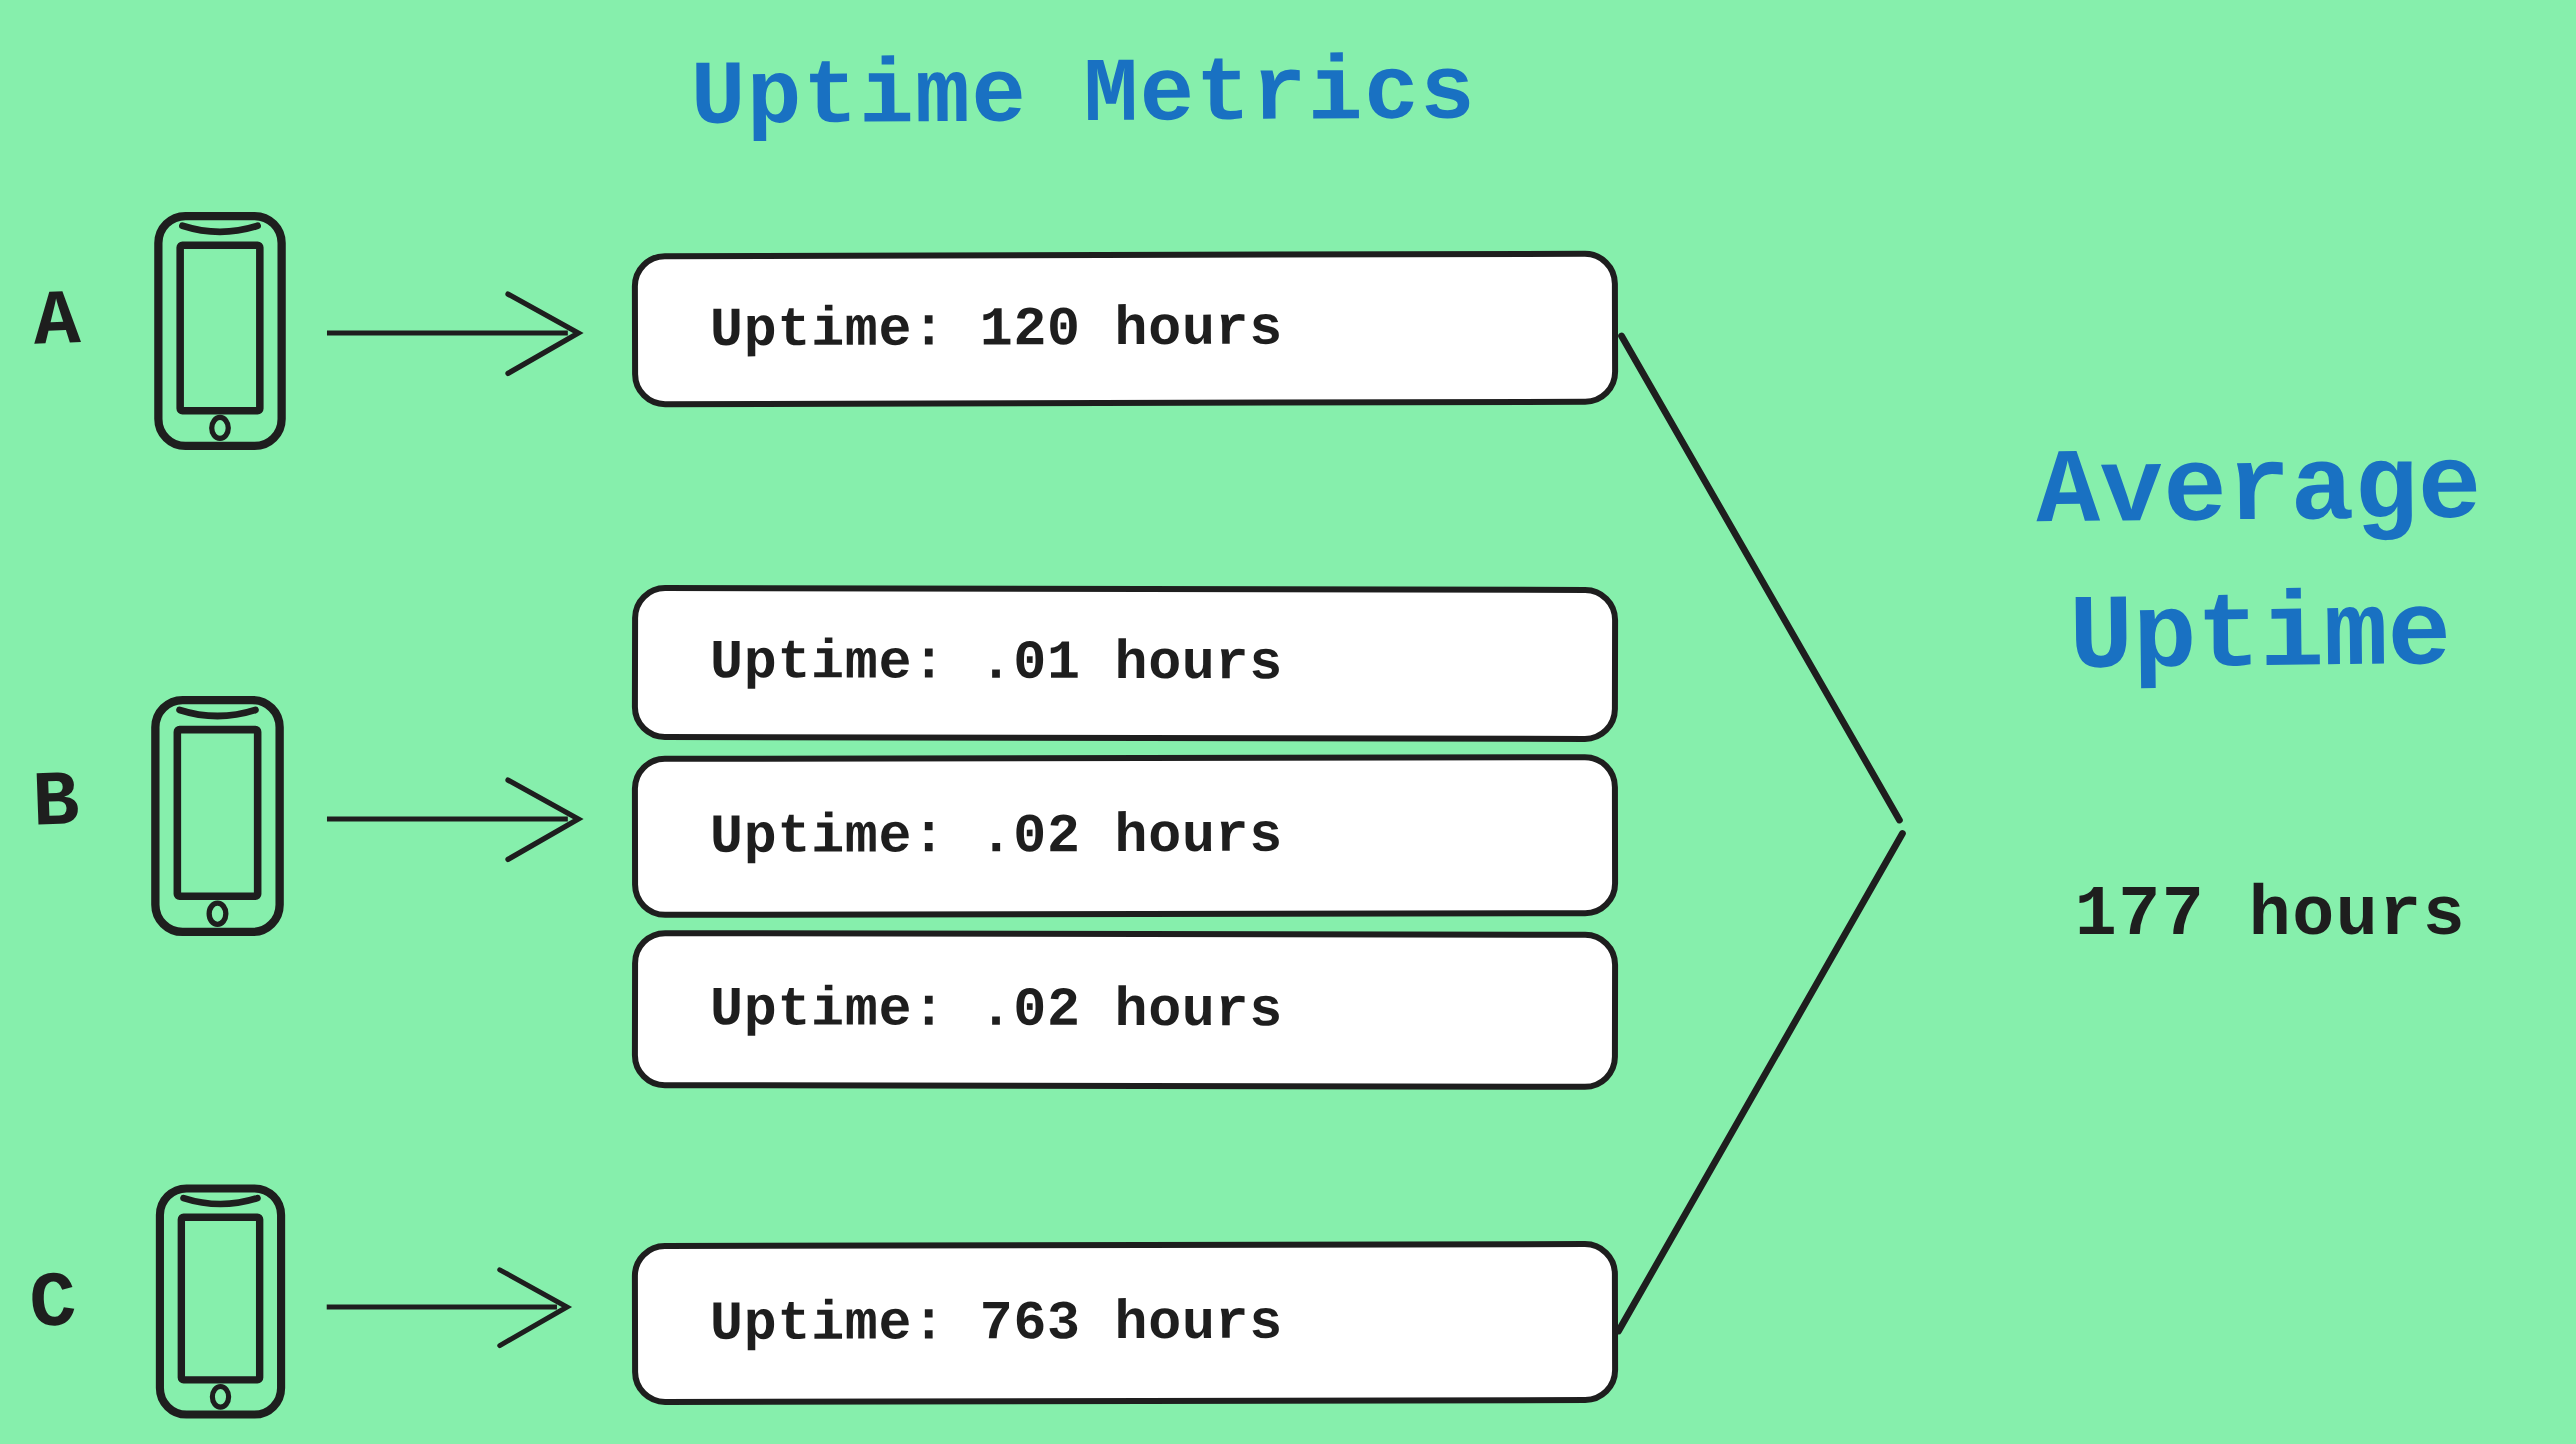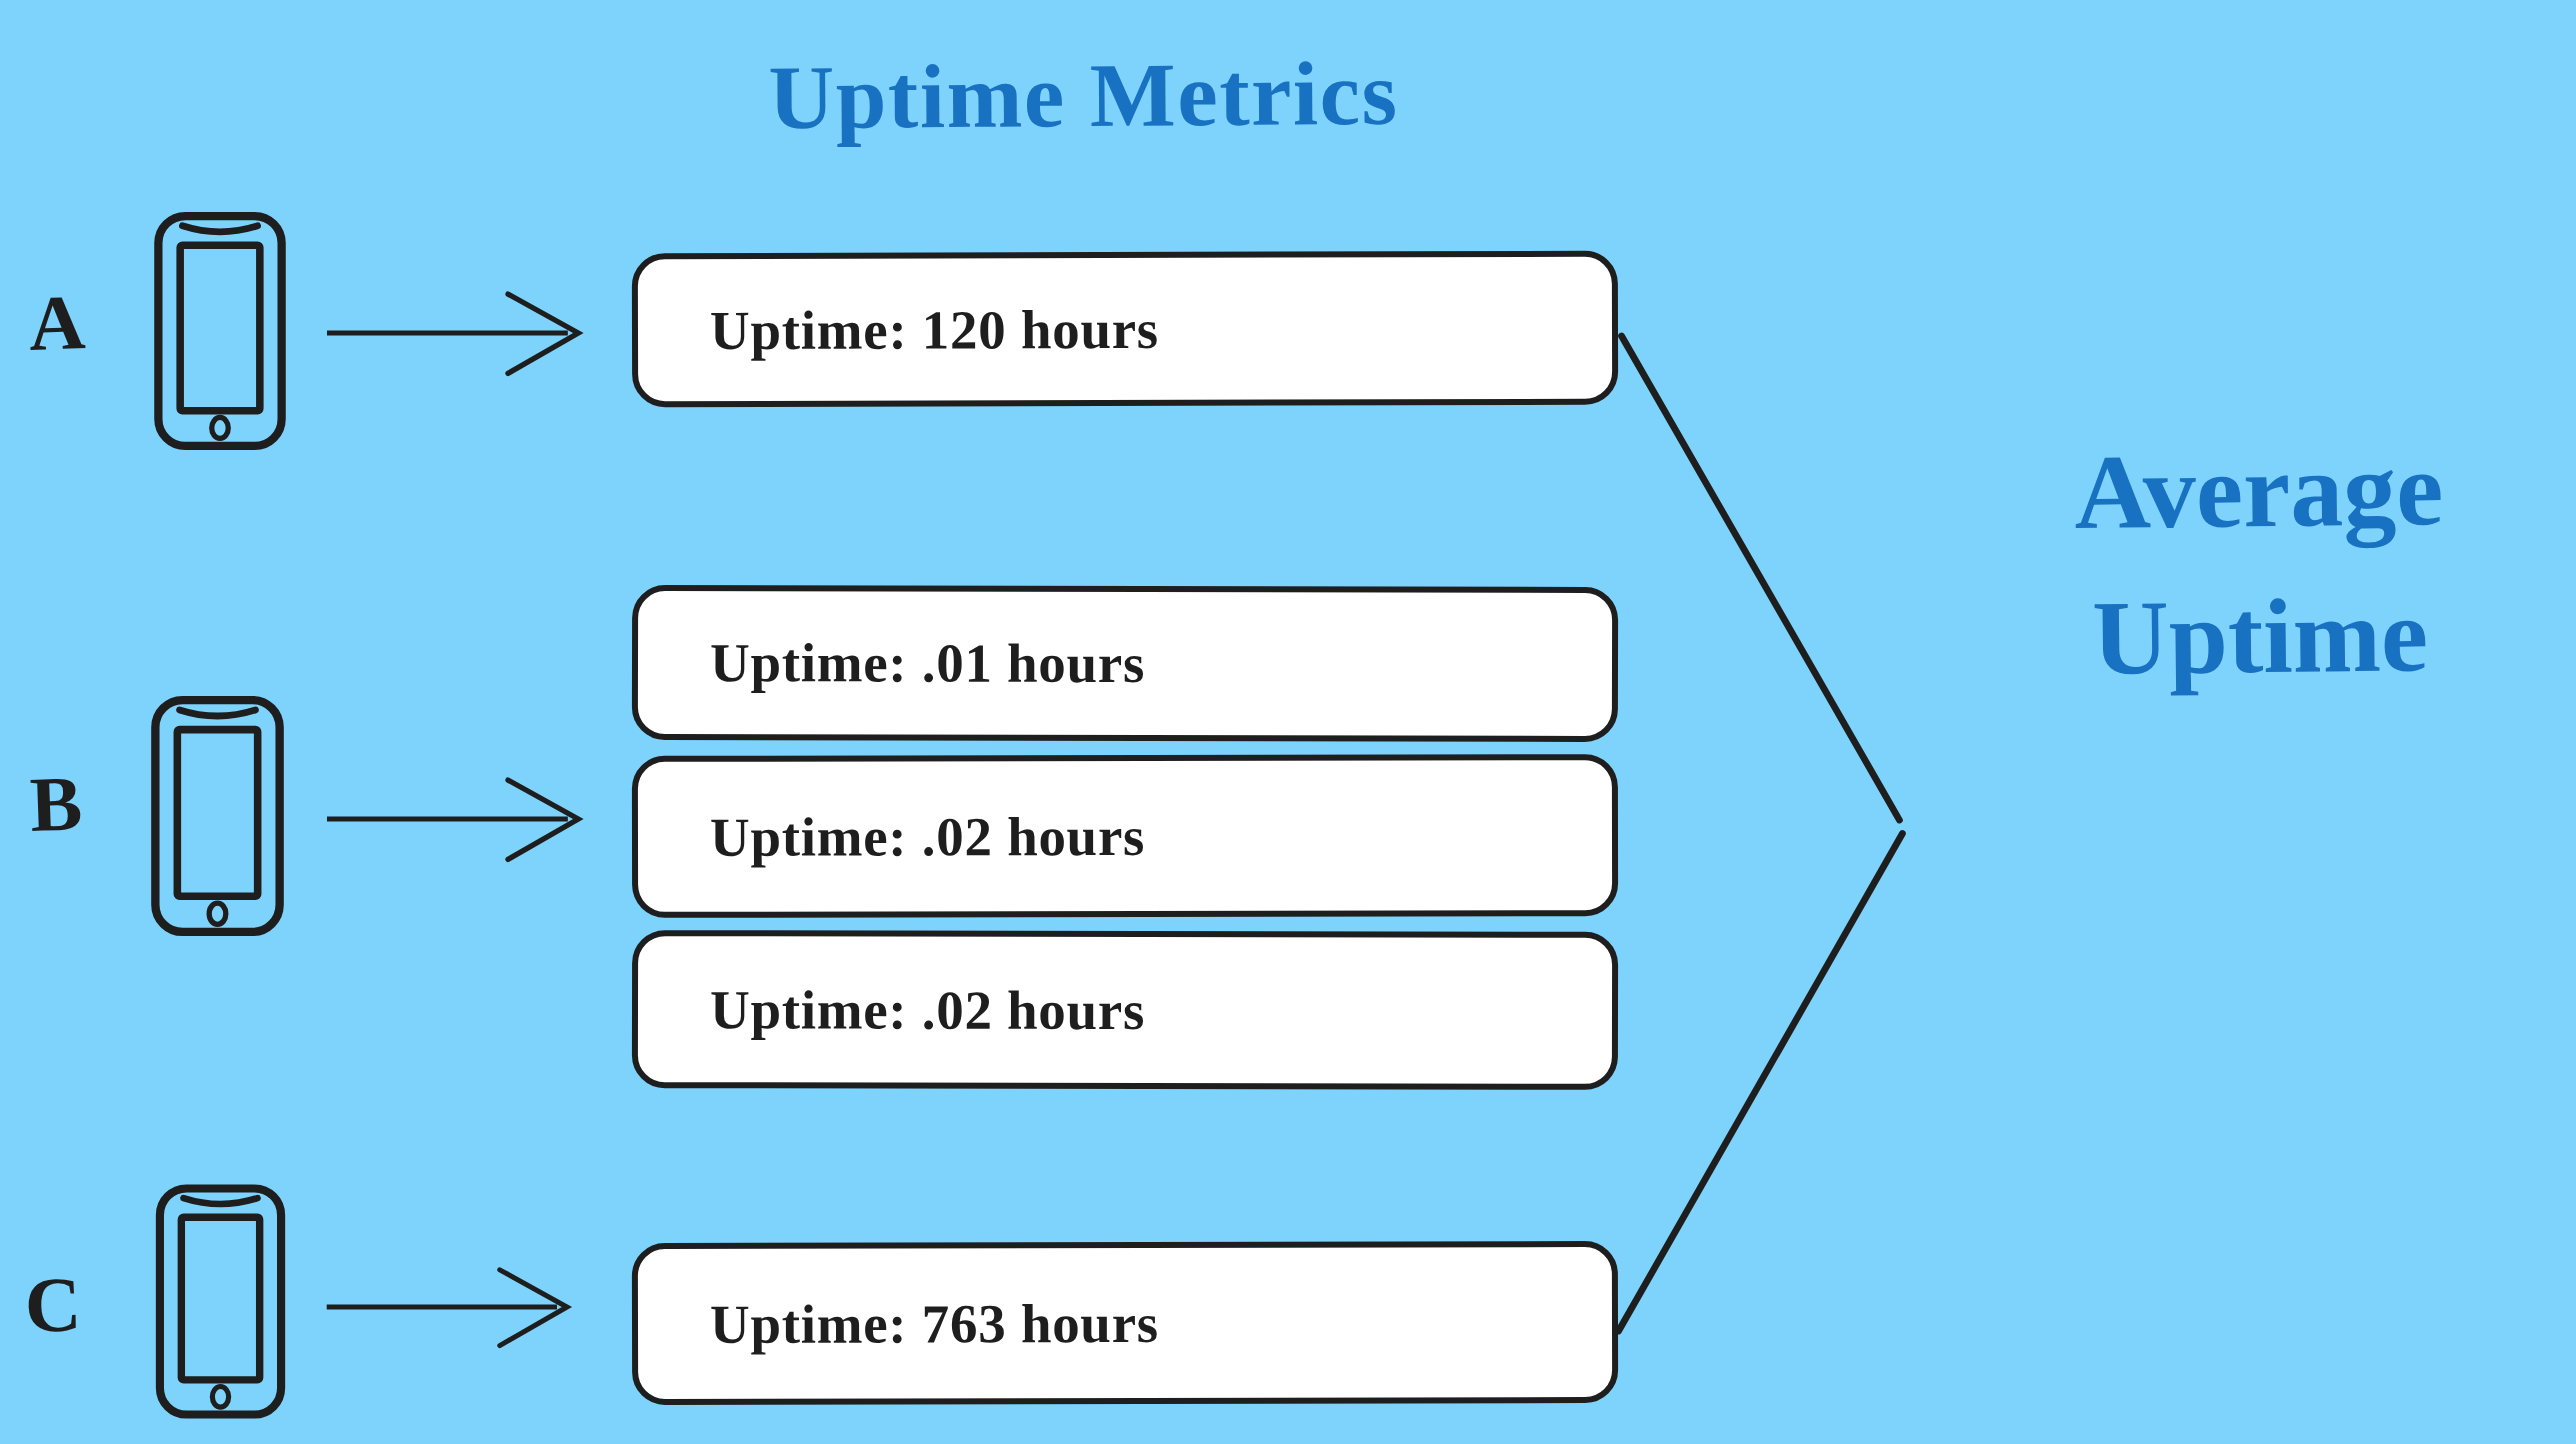--- a/index.html
+++ b/index.html
@@ -1,21 +1,21 @@
 <!DOCTYPE html>
 <html style="font-size:12px"><head>
 <meta charset="utf-8">
 <style>
   html, body { margin: 0; padding: 0; background: #ffffff; }
   #canvas {
     position: relative;
     width: 2576px;
     height: 1444px;
-    background: #7dd3fc;
-    font-family: Liberation Serif, serif;
+    background: #86efac;
+    font-family: Liberation Mono, monospace;
     color: #1e1e1e;
     overflow: hidden;
   }
   .abs { position: absolute; }
 
   .page-title {
     left: 613px; top: 21px; width: 941px; height: 149px;
     font-size: 91px; font-weight: bold; color: #1971c2;
     text-align: center; line-height: 149px;
     letter-spacing: 1.5px;
@@ -135,15 +135,16 @@
 
   <svg class="abs chevron" width="311" height="1013" viewBox="0 0 416 1356" fill="none">
     <path d="M 22 12 L 394 660" stroke="#1e1e1e" stroke-width="9" stroke-linecap="round"></path>
     <path d="M 398 678 L 18 1344" stroke="#1e1e1e" stroke-width="9" stroke-linecap="round"></path>
   </svg>
 
   <div class="abs result-heading">
     <span class="line">Average</span>
     <span class="line">Uptime</span>
   </div>
+  <div class="abs result-value">177 hours</div>
 
 </div>
 
 
 </body></html>

